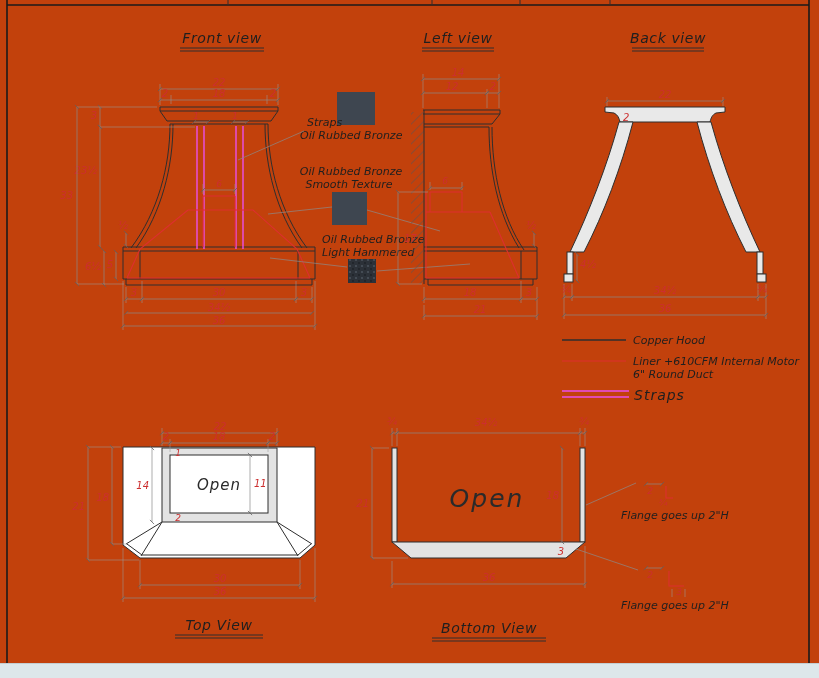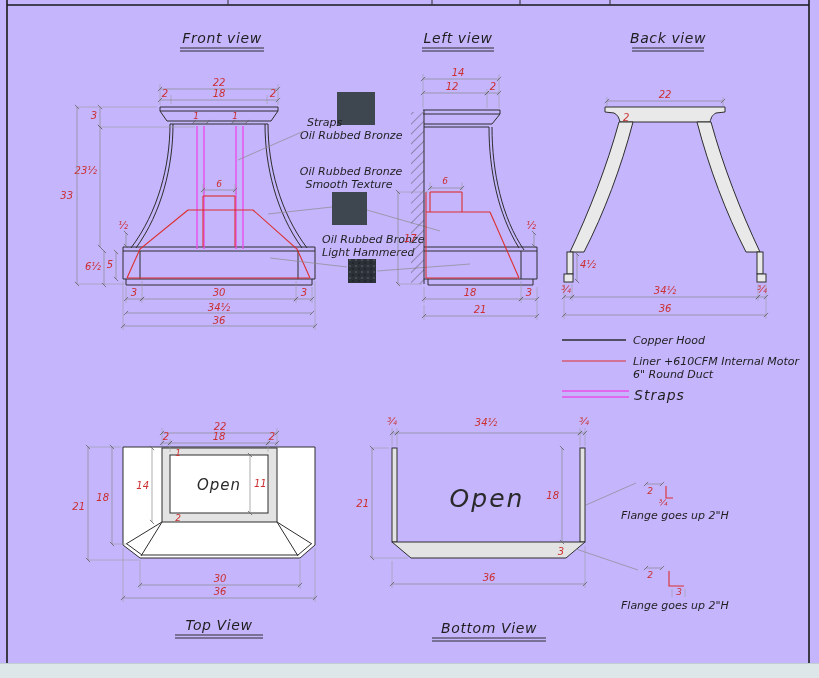--- a/index.html
+++ b/index.html
@@ -1,16 +1,16 @@
 <!DOCTYPE html>
 <html style="--linework: #2e2e2e; --dimension-text: #cc2f2f; --liner-red: #dd2f2f; --straps-magenta: #ea4fea; --swatch-bronze: #3e4650; --fill-gray: #e9e9e9; --bottom-bar: #dde7ea;"><head>
 <meta charset="utf-8">
 <style>
   html,body{margin:0;padding:0;background:#fff;}
-  .stage{position:relative;width:819px;height:678px;background:#c4b5fd;overflow:hidden;
+  .stage{position:relative;width:819px;height:678px;background:#c2410c;overflow:hidden;
          font-family:"DejaVu Sans",sans-serif;}
   svg{position:absolute;left:0;top:0;}
   svg text{font-family:"DejaVu Sans",sans-serif;}
   
   .k   {stroke:#2e2e2e;stroke-width:1;fill:none;}
   .k2  {stroke:#2e2e2e;stroke-width:1.4;fill:none;}
   .kf  {fill:#e9e9e9;stroke:#2e2e2e;stroke-width:1;}
   .kf2 {fill:#e3e3e3;stroke:#2e2e2e;stroke-width:1;}
   .wf  {fill:#ffffff;stroke:#2e2e2e;stroke-width:1;}
   .dim {stroke:#8b8b8b;stroke-width:0.7;fill:none;marker-start:url(#tk);marker-end:url(#tk);}

